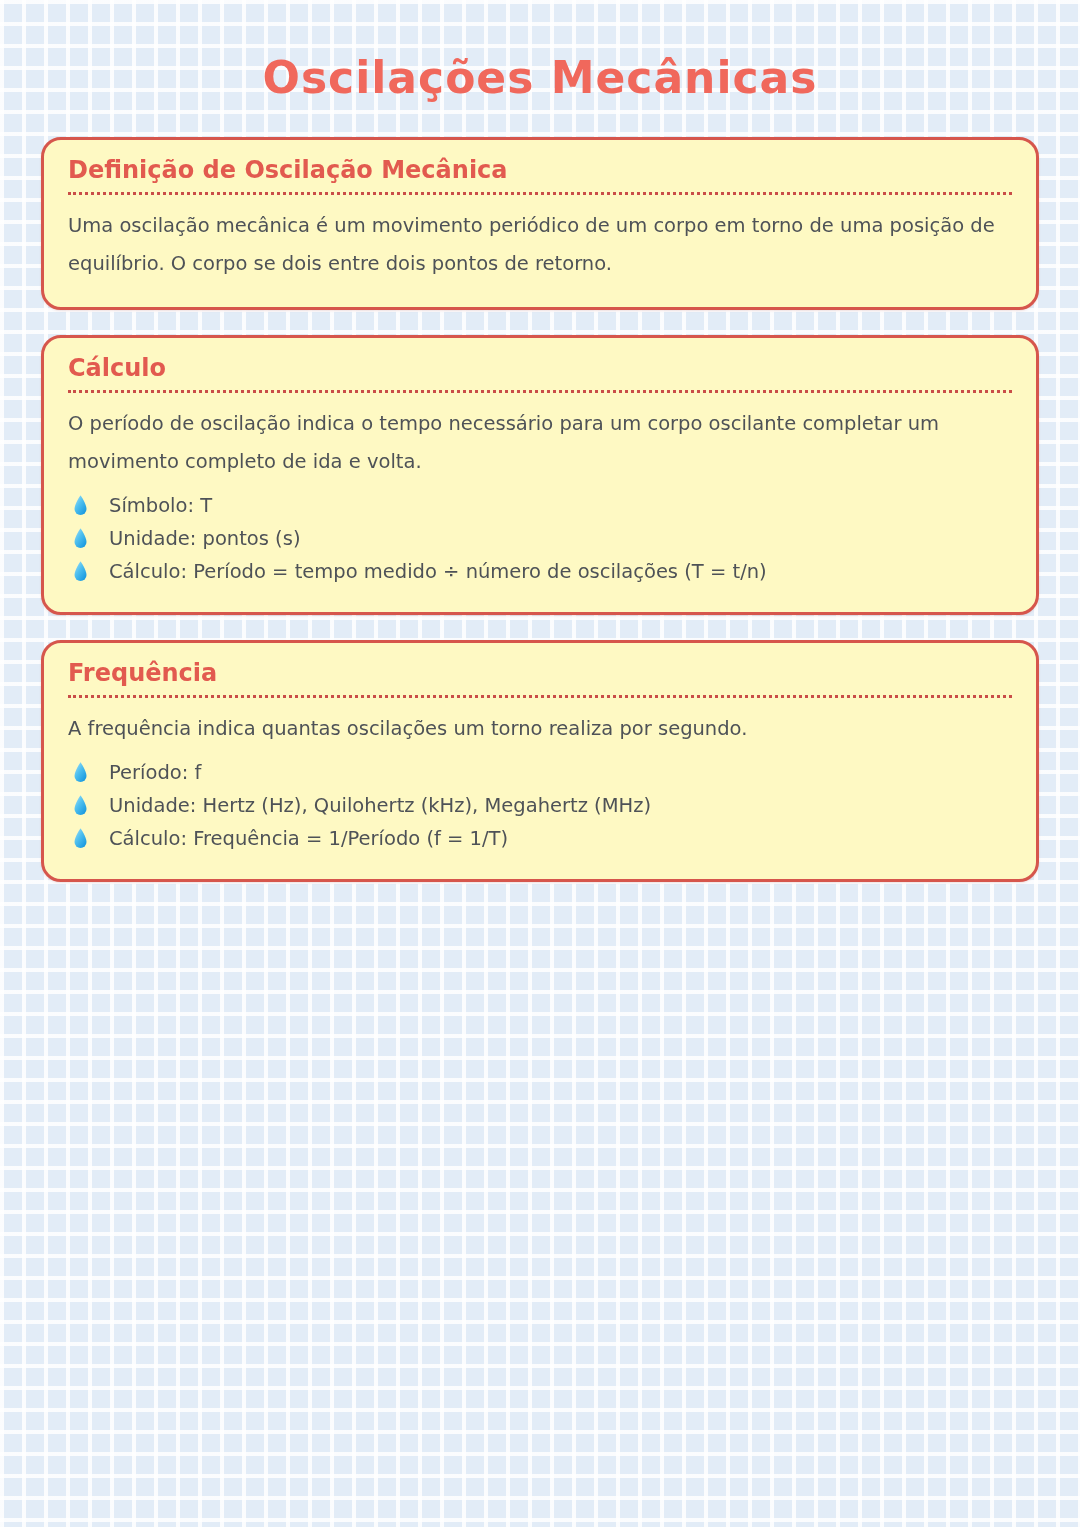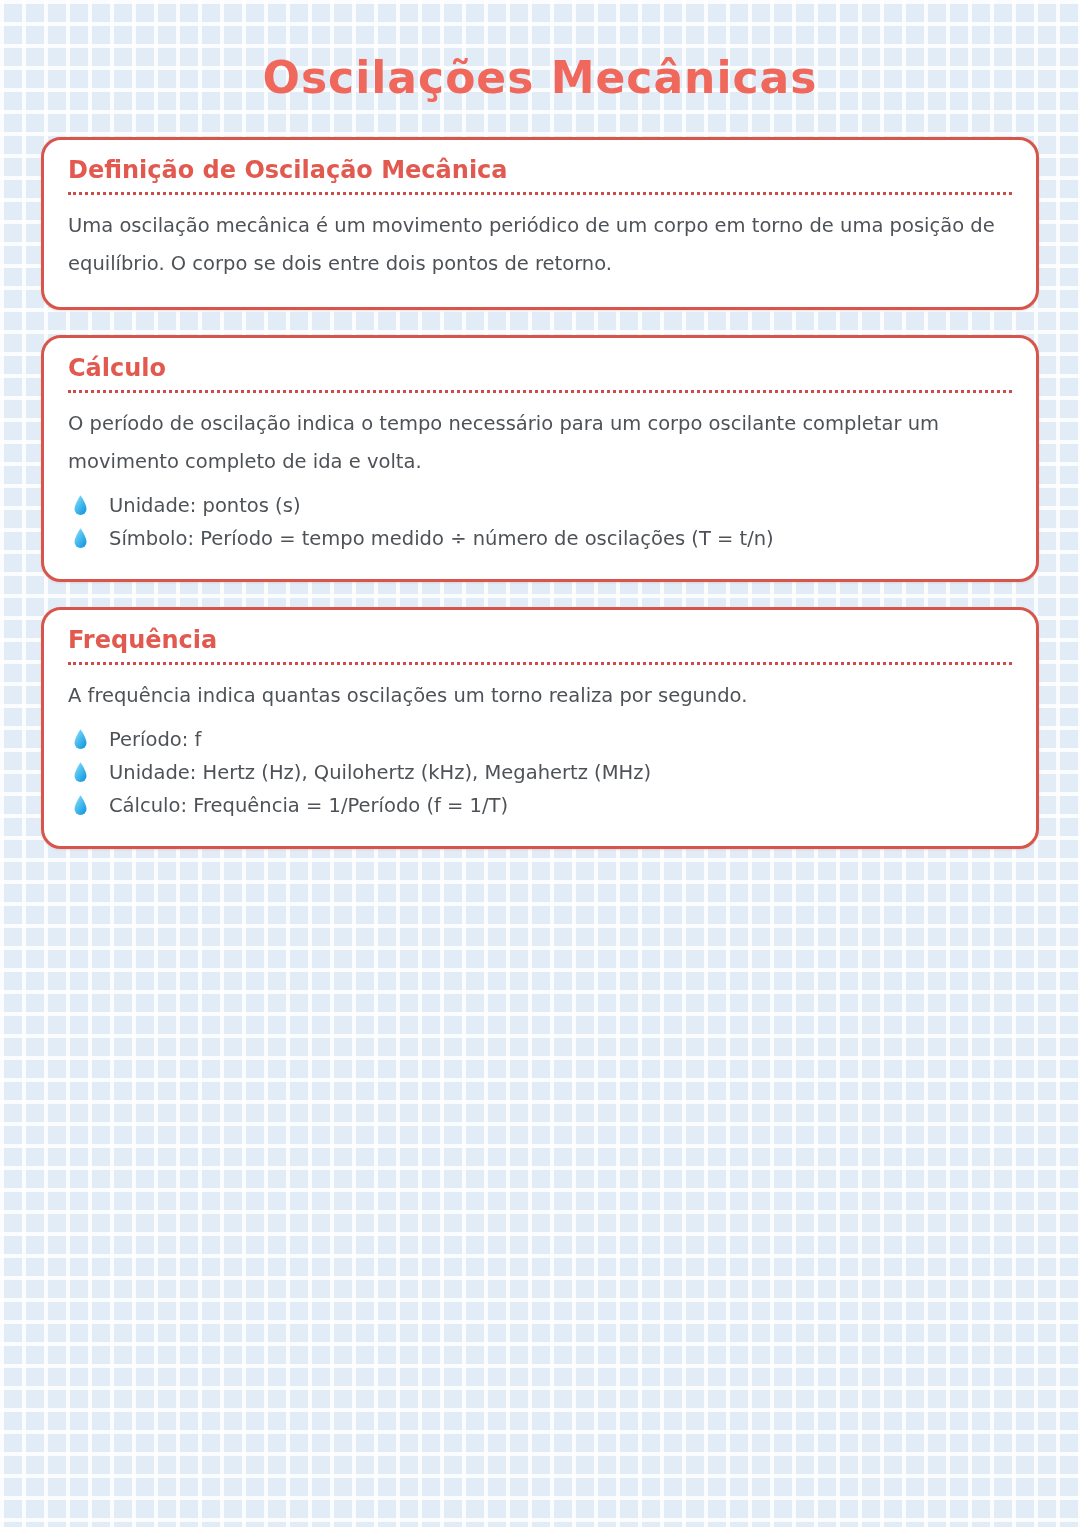--- a/index.html
+++ b/index.html
@@ -25,21 +25,21 @@
     letter-spacing: 1px;
     color: #f0685c;
   }
 
   .cards {
     margin-top: 34px;
   }
 
   .card {
     margin: 0 41px 25px 41px;
-    background: #ffffff;
+    background: #fef9c3;
     border: 3px solid #d6564c;
     border-radius: 20px;
     padding: 16px 24px 24px 24px;
     box-shadow: 0 1px 2px rgba(180, 70, 60, 0.15);
   }
 
   .card-title {
     font-size: 24px;
     font-weight: bold;
     color: #e25a4f;
@@ -101,27 +101,33 @@
   </section>
 
   <section class="card">
     <h2 class="card-title">Cálculo</h2>
     <p class="card-paragraph">O período de oscilação indica o tempo necessário para um corpo oscilante completar um movimento completo de ida e volta.</p>
     <ul class="bullet-list">
       <li>
         <svg class="drop-icon" viewBox="0 0 24 32">
           <path d="M12 1.5 C12 1.5 3.5 14 3.5 21 a8.5 8.5 0 0 0 17 0 C20.5 14 12 1.5 12 1.5 Z" fill="url(#dropGrad)"></path>
         </svg>
+        <span>Símbolo: T</span>
+      </li>
+      <li>
+        <svg class="drop-icon" viewBox="0 0 24 32">
+          <path d="M12 1.5 C12 1.5 3.5 14 3.5 21 a8.5 8.5 0 0 0 17 0 C20.5 14 12 1.5 12 1.5 Z" fill="url(#dropGrad)"></path>
+        </svg>
         <span>Unidade: pontos (s)</span>
       </li>
       <li>
         <svg class="drop-icon" viewBox="0 0 24 32">
           <path d="M12 1.5 C12 1.5 3.5 14 3.5 21 a8.5 8.5 0 0 0 17 0 C20.5 14 12 1.5 12 1.5 Z" fill="url(#dropGrad)"></path>
         </svg>
-        <span>Símbolo: Período = tempo medido ÷ número de oscilações (T = t/n)</span>
+        <span>Cálculo: Período = tempo medido ÷ número de oscilações (T = t/n)</span>
       </li>
     </ul>
   </section>
 
   <section class="card">
     <h2 class="card-title">Frequência</h2>
     <p class="card-paragraph">A frequência indica quantas oscilações um torno realiza por segundo.</p>
     <ul class="bullet-list">
       <li>
         <svg class="drop-icon" viewBox="0 0 24 32">

